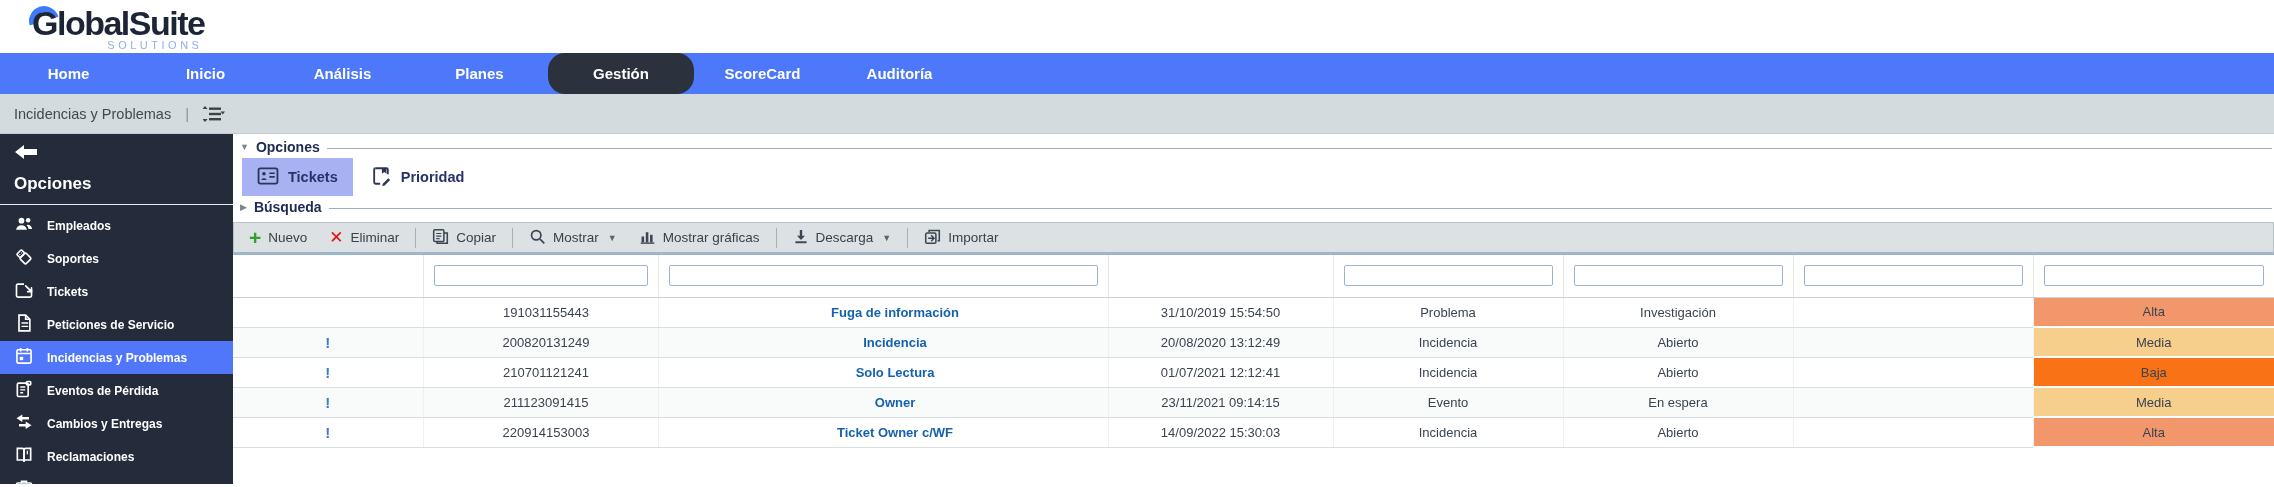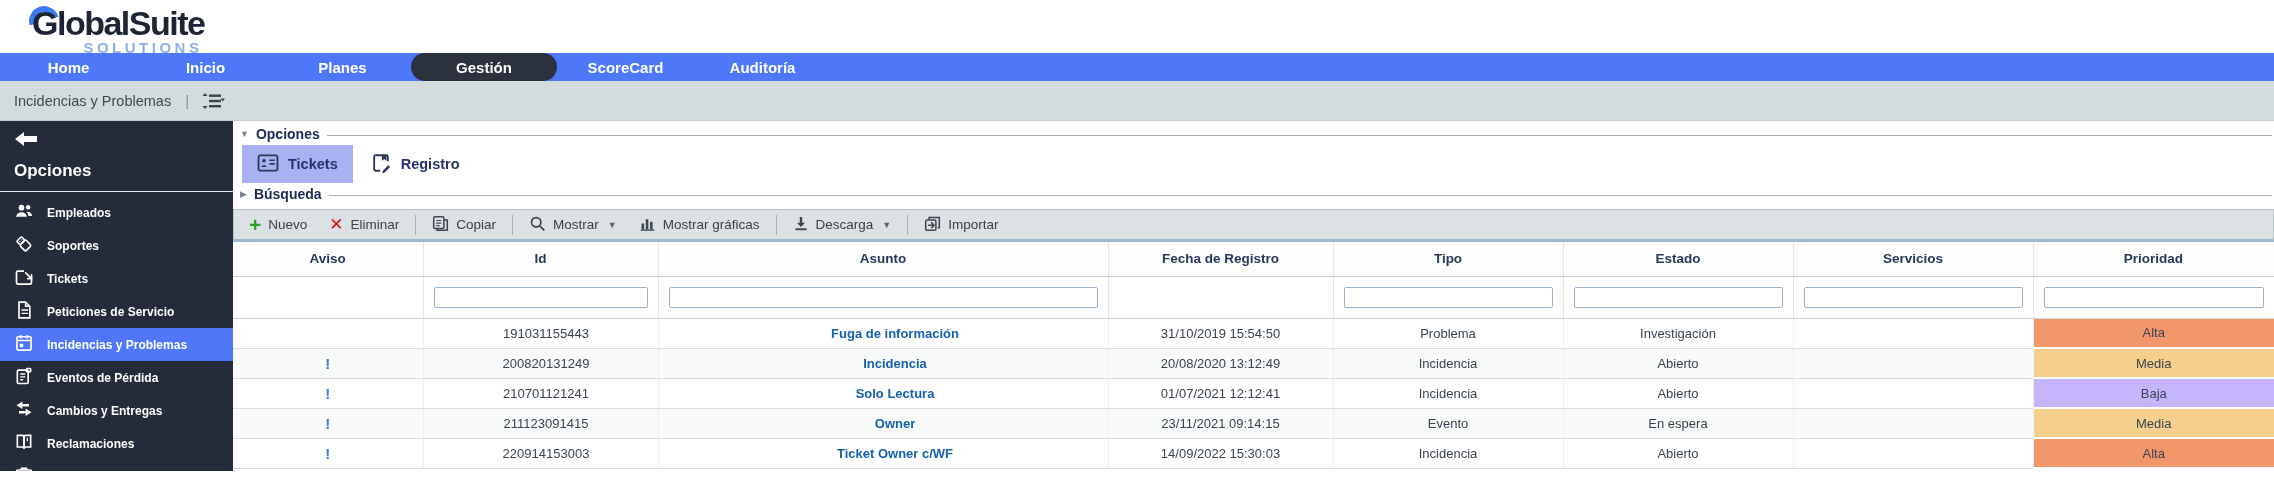--- a/index.html
+++ b/index.html
@@ -7,24 +7,24 @@
               font-family:"Liberation Sans","DejaVu Sans",sans-serif; }
   .page { position:relative; width:2274px; height:487px; }
 
   
   .topband { height:53px; background:#fff; position:relative; }
   .logo { position:absolute; left:32px; top:4px; cursor:pointer; }
   .logo .brand { font-size:34px; font-weight:bold; letter-spacing:-1.5px; color:#1c2436; position:relative; z-index:2;}
   .logo .g-arc { position:absolute; left:-3px; top:2px; width:30px; height:30px; border-radius:50%;
                  border:6px solid transparent; border-top-color:#3f7bf6; border-left-color:#3f7bf6;
                  transform:rotate(28deg); z-index:1;}
-  .logo .sub { text-align:right; font-size:15px; font-weight:bold; letter-spacing:3.5px; color:#8fb0ea; margin-top:-4px; padding-right:2px;}
-
-  
-  .nav { height:28px; background:#4e78fa; display:flex; align-items:stretch; }
+  .logo .sub { text-align:right; font-size:11px; font-weight:normal; letter-spacing:3.5px; color:#8fb0ea; margin-top:-4px; padding-right:2px;}
+
+  
+  .nav { height:41px; background:#4e78fa; display:flex; align-items:stretch; }
   .nav-item { width:137px; color:#fff; font-size:15px; font-weight:600; display:flex; align-items:center; justify-content:center; cursor:pointer;}
   .nav-item.active { background:#2b323d; width:146px;border-radius:17px;}
 
   
   .crumb { height:40px; background:#d4dbde; display:flex; align-items:center; padding-left:14px; gap:14px;
            font-size:14.5px; color:#40494f; border-bottom:1px solid #c3cbcf;}
   .crumb .pipe { color:#8a949b; font-size:15px;}
   .crumb-icon { display:flex; align-items:center; gap:2px; cursor:pointer; }
 
   
@@ -85,20 +85,21 @@
     <div class="logo">
       <span class="g-arc"></span>
       <span class="brand">GlobalSuite</span>
       <div class="sub">SOLUTIONS</div>
     </div>
   </div>
 
   <div class="nav">
     <div class="nav-item">Home</div>
     <div class="nav-item">Inicio</div>
+    <div class="nav-item">Análisis</div>
     <div class="nav-item">Planes</div>
     <div class="nav-item active">Gestión</div>
     <div class="nav-item">ScoreCard</div>
     <div class="nav-item">Auditoría</div>
   </div>
 
   <div class="crumb">
     <span>Incidencias y Problemas</span>
     <span class="pipe">|</span>
     <span class="crumb-icon">
@@ -251,21 +252,21 @@
         </div>
         <div class="tab">
           <span>
             <svg width="22" height="20" viewBox="0 0 24 22" fill="none" stroke="#2b3555" stroke-width="2">
               <path d="M6 2.5 h12 a1.5 1.5 0 0 1 1.5 1.5 v5"></path>
               <path d="M6 2.5 a1.5 1.5 0 0 0-1.5 1.5 v14 a1.5 1.5 0 0 0 1.5 1.5 h5"></path>
               <path d="M13 2.5 v6 l2.5-2 2.5 2 v-6" fill="#2b3555" stroke="none"></path>
               <path d="M14 19.5 l6-6 2 2-6 6 -2.6 .6 z" fill="#2b3555" stroke="none"></path>
             </svg>
           </span>
-          <span>Registro</span>
+          <span>Prioridad</span>
         </div>
       </div>
 
       <div class="sec busq">
         <span class="marker">▶</span>
         <span>Búsqueda</span>
         <span class="rule"></span>
       </div>
 
       <div class="toolbar">
@@ -339,30 +340,20 @@
           <col style="width:190px">
             <col style="width:235px">
             <col style="width:450px">
             <col style="width:225px">
           <col style="width:230px">
             <col style="width:230px">
             <col style="width:240px">
             <col style="width:241px">
         </colgroup>
         <thead>
-          <tr>
-            <th>Aviso</th>
-            <th>Id</th>
-            <th>Asunto</th>
-            <th>Fecha de Registro</th>
-            <th>Tipo</th>
-            <th>Estado</th>
-            <th>Servicios</th>
-            <th>Prioridad</th>
-          </tr>
           <tr class="filter">
             <td></td>
             <td><input class="flt" value="" style=""></td>
             <td><input class="flt" value="" style=""></td>
             <td></td>
             <td><input class="flt" value="" style=""></td>
             <td><input class="flt" value="" style=""></td>
             <td><input class="flt" value="" style=""></td>
             <td><input class="flt" value="" style=""></td>
           </tr>
@@ -389,21 +380,21 @@
             <td class="c-prio" style="background: rgb(246, 207, 141);">Media</td>
           </tr>
           <tr class="row">
             <td><span class="warn">!</span></td>
             <td class="c-id">210701121241</td>
             <td class="c-asunto"><a class="subject">Solo Lectura</a></td>
             <td>01/07/2021 12:12:41</td>
             <td>Incidencia</td>
             <td>Abierto</td>
             <td></td>
-            <td class="c-prio" style="background: #c4b5fd;">Baja</td>
+            <td class="c-prio" style="background: #f97316;">Baja</td>
           </tr>
           <tr class="row">
             <td><span class="warn">!</span></td>
             <td class="c-id">211123091415</td>
             <td class="c-asunto"><a class="subject">Owner</a></td>
             <td>23/11/2021 09:14:15</td>
             <td>Evento</td>
             <td>En espera</td>
             <td></td>
             <td class="c-prio" style="background: rgb(246, 207, 141);">Media</td>

